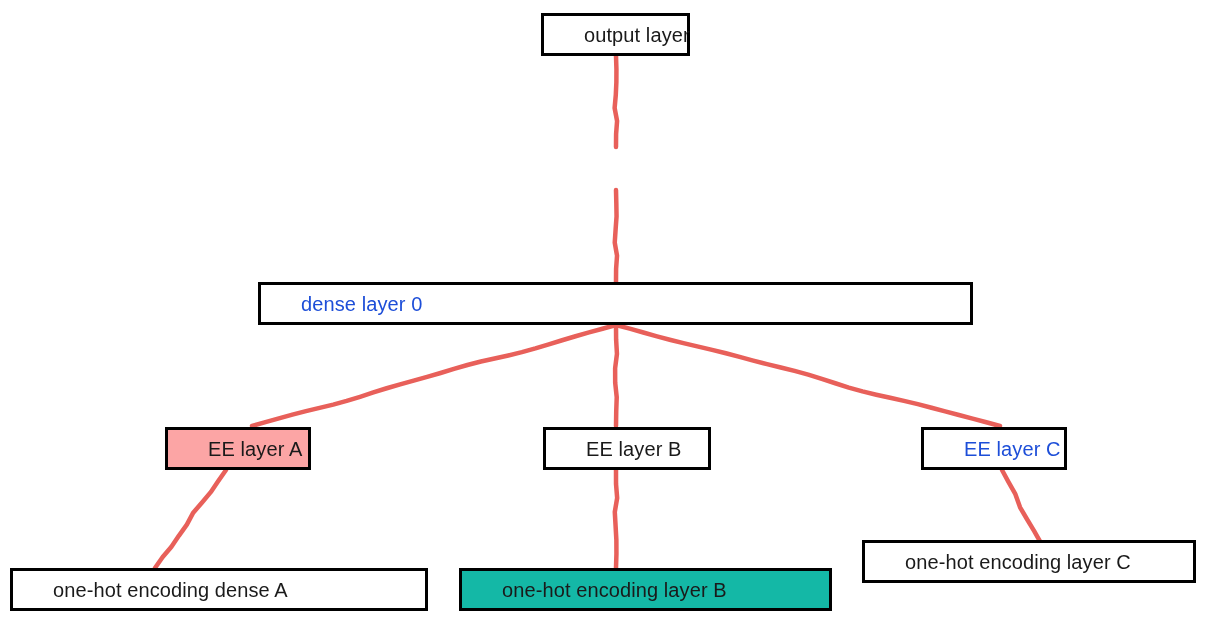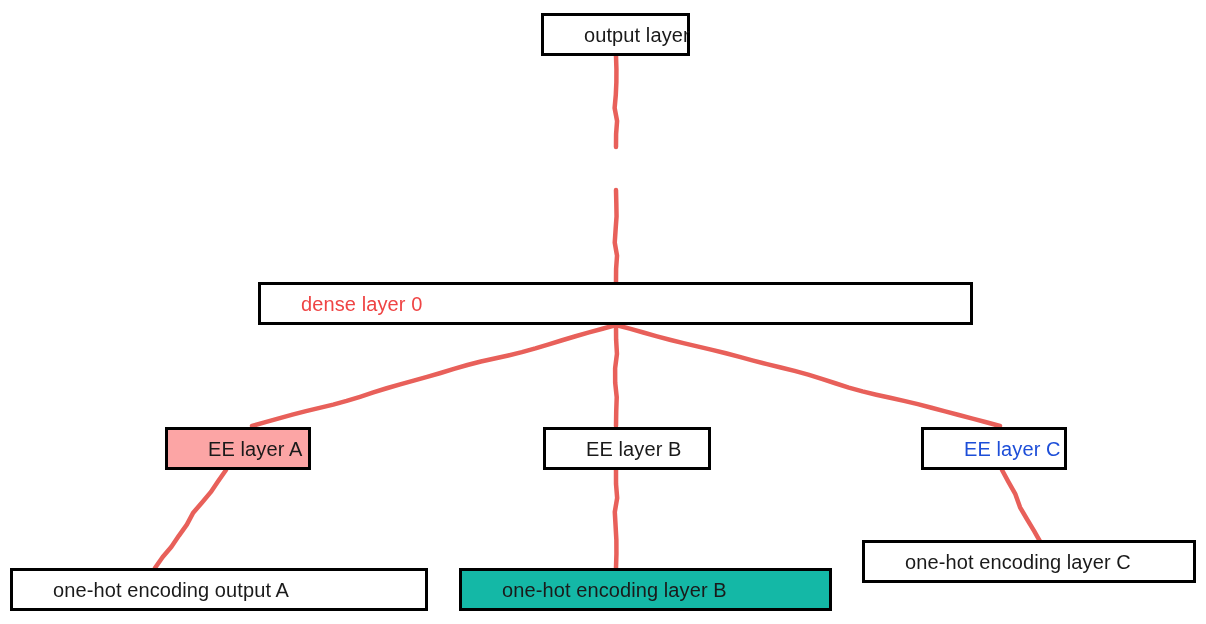--- a/index.html
+++ b/index.html
@@ -60,38 +60,38 @@
         <path d="M616.00 568.00L616.43 554.00L616.37 540.00L615.59 526.00L614.79 512.00L617.16 498.00L616.03 484.00L616.00 470.00" stroke="#e8605a" stroke-width="4.5" stroke-linecap="round" stroke-linejoin="round" fill="none"></path>
         <path d="M1053.00 568.00L1046.51 555.81L1040.99 543.12L1034.21 531.07L1027.04 519.24L1020.05 507.31L1015.39 494.17L1008.57 482.15L1002.00 470.00" stroke="#e8605a" stroke-width="4.5" stroke-linecap="round" stroke-linejoin="round" fill="none"></path>
       </g>
   </svg>
 
   <div class="node-box" style="left: 541px; top: 13px; width: 149px; height: 43px; border-color: rgb(0, 0, 0); background: rgb(255, 255, 255); color: rgb(26, 26, 26);">
     <span class="node-label">output layer</span>
   </div>
 
 
-  <div class="node-box" style="left: 258px; top: 282px; width: 715px; height: 43px; border-color: rgb(0, 0, 0); background: rgb(255, 255, 255); color: #ef4444;">
+  <div class="node-box" style="left: 258px; top: 282px; width: 715px; height: 43px; border-color: rgb(0, 0, 0); background: rgb(255, 255, 255); color: #1d4ed8;">
     <span class="node-label">dense layer 0</span>
   </div>
 
   <div class="node-box" style="left: 165px; top: 427px; width: 146px; height: 43px; border-color: rgb(0, 0, 0); background: #fca5a5; color: rgb(26, 26, 26);">
     <span class="node-label">EE layer A</span>
   </div>
 
   <div class="node-box" style="left: 543px; top: 427px; width: 168px; height: 43px; border-color: rgb(0, 0, 0); background: rgb(255, 255, 255); color: rgb(26, 26, 26);">
     <span class="node-label">EE layer B</span>
   </div>
 
   <div class="node-box" style="left: 921px; top: 427px; width: 146px; height: 43px; border-color: rgb(0, 0, 0); background: rgb(255, 255, 255); color: #1d4ed8;">
     <span class="node-label">EE layer C</span>
   </div>
 
   <div class="node-box" style="left: 10px; top: 568px; width: 418px; height: 43px; border-color: rgb(0, 0, 0); background: rgb(255, 255, 255); color: rgb(26, 26, 26);">
-    <span class="node-label">one-hot encoding output A</span>
+    <span class="node-label">one-hot encoding dense A</span>
   </div>
 
   <div class="node-box" style="left: 459px; top: 568px; width: 373px; height: 43px; border-color: rgb(0, 0, 0); background: #14b8a6; color: rgb(26, 26, 26);">
     <span class="node-label">one-hot encoding layer B</span>
   </div>
 
   <div class="node-box" style="left: 862px; top: 540px; width: 334px; height: 43px; border-color: rgb(0, 0, 0); background: rgb(255, 255, 255); color: rgb(26, 26, 26);">
     <span class="node-label">one-hot encoding layer C</span>
   </div>
 

